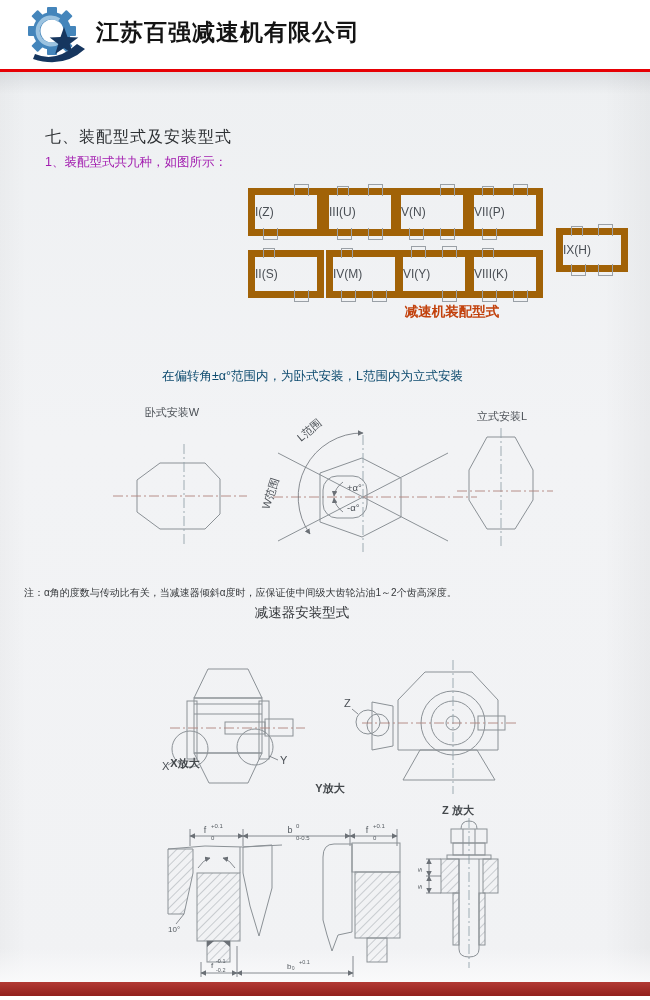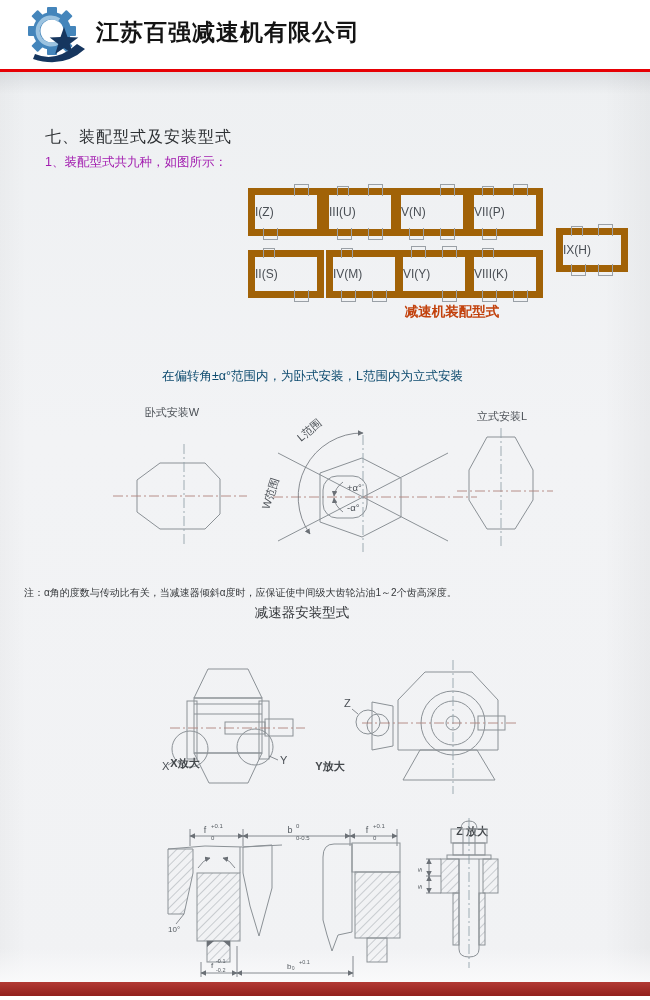--- a/index.html
+++ b/index.html
@@ -24,21 +24,21 @@
   .tx{position:absolute;color:#a21caf;white-space:nowrap;}
   .t-title{left:45px;top:127px;font-size:16px;font-weight:normal;color:#2e3134;letter-spacing:1px;}
   .t-item1{left:45px;top:154px;font-size:12.5px;}
   .t-cap1{left:396px;top:303px;width:112px;text-align:center;font-size:13.5px;font-weight:bold;color:#c2410c;}
   .t-item2{left:38px;top:334px;font-size:12.5px;}
   .t-item2n{left:162px;top:368px;font-size:12.5px;color:#0c4a6e;}
   .t-cap2{left:246px;top:556px;width:112px;text-align:center;font-size:13.5px;font-weight:normal;color:#33363a;margin-top:48px;}
   .t-note{left:24px;top:586px;font-size:10px;color:#35383b;}
   .t-item3{left:38px;top:620px;font-size:12.5px;}
   .t-det{position:absolute;width:60px;text-align:center;font-size:11px;color:#44484c;font-weight:bold;}
-  .t-detx{left:155px;top:756px;} .t-dety{left:300px;top:759px;} .t-detz{left:428px;top:824px;text-align:right;}
+  .t-detx{left:155px;top:756px;} .t-dety{left:300px;top:781px;} .t-detz{left:428px;top:803px;}
   
   .abox{position:absolute;width:62px;height:34px;border:7px solid #a16207;
         display:flex;align-items:center;justify-content:flex-start;}
   .abox span{font-size:12px;color:#4a4f55;}
   .tab{position:absolute;width:13px;height:11px;border:1px solid #9aa0a6;border-bottom:none;}
   .tab.b{border-bottom:1px solid #9aa0a6;border-top:none;}
   .tl{left:8px;top:-11px;} .tr{right:8px;top:-11px;}
   .bl{left:8px;bottom:-11px;} .br{right:8px;bottom:-11px;}
   .sm{width:10px;height:9px;} .tl.sm{top:-9px;}
   

